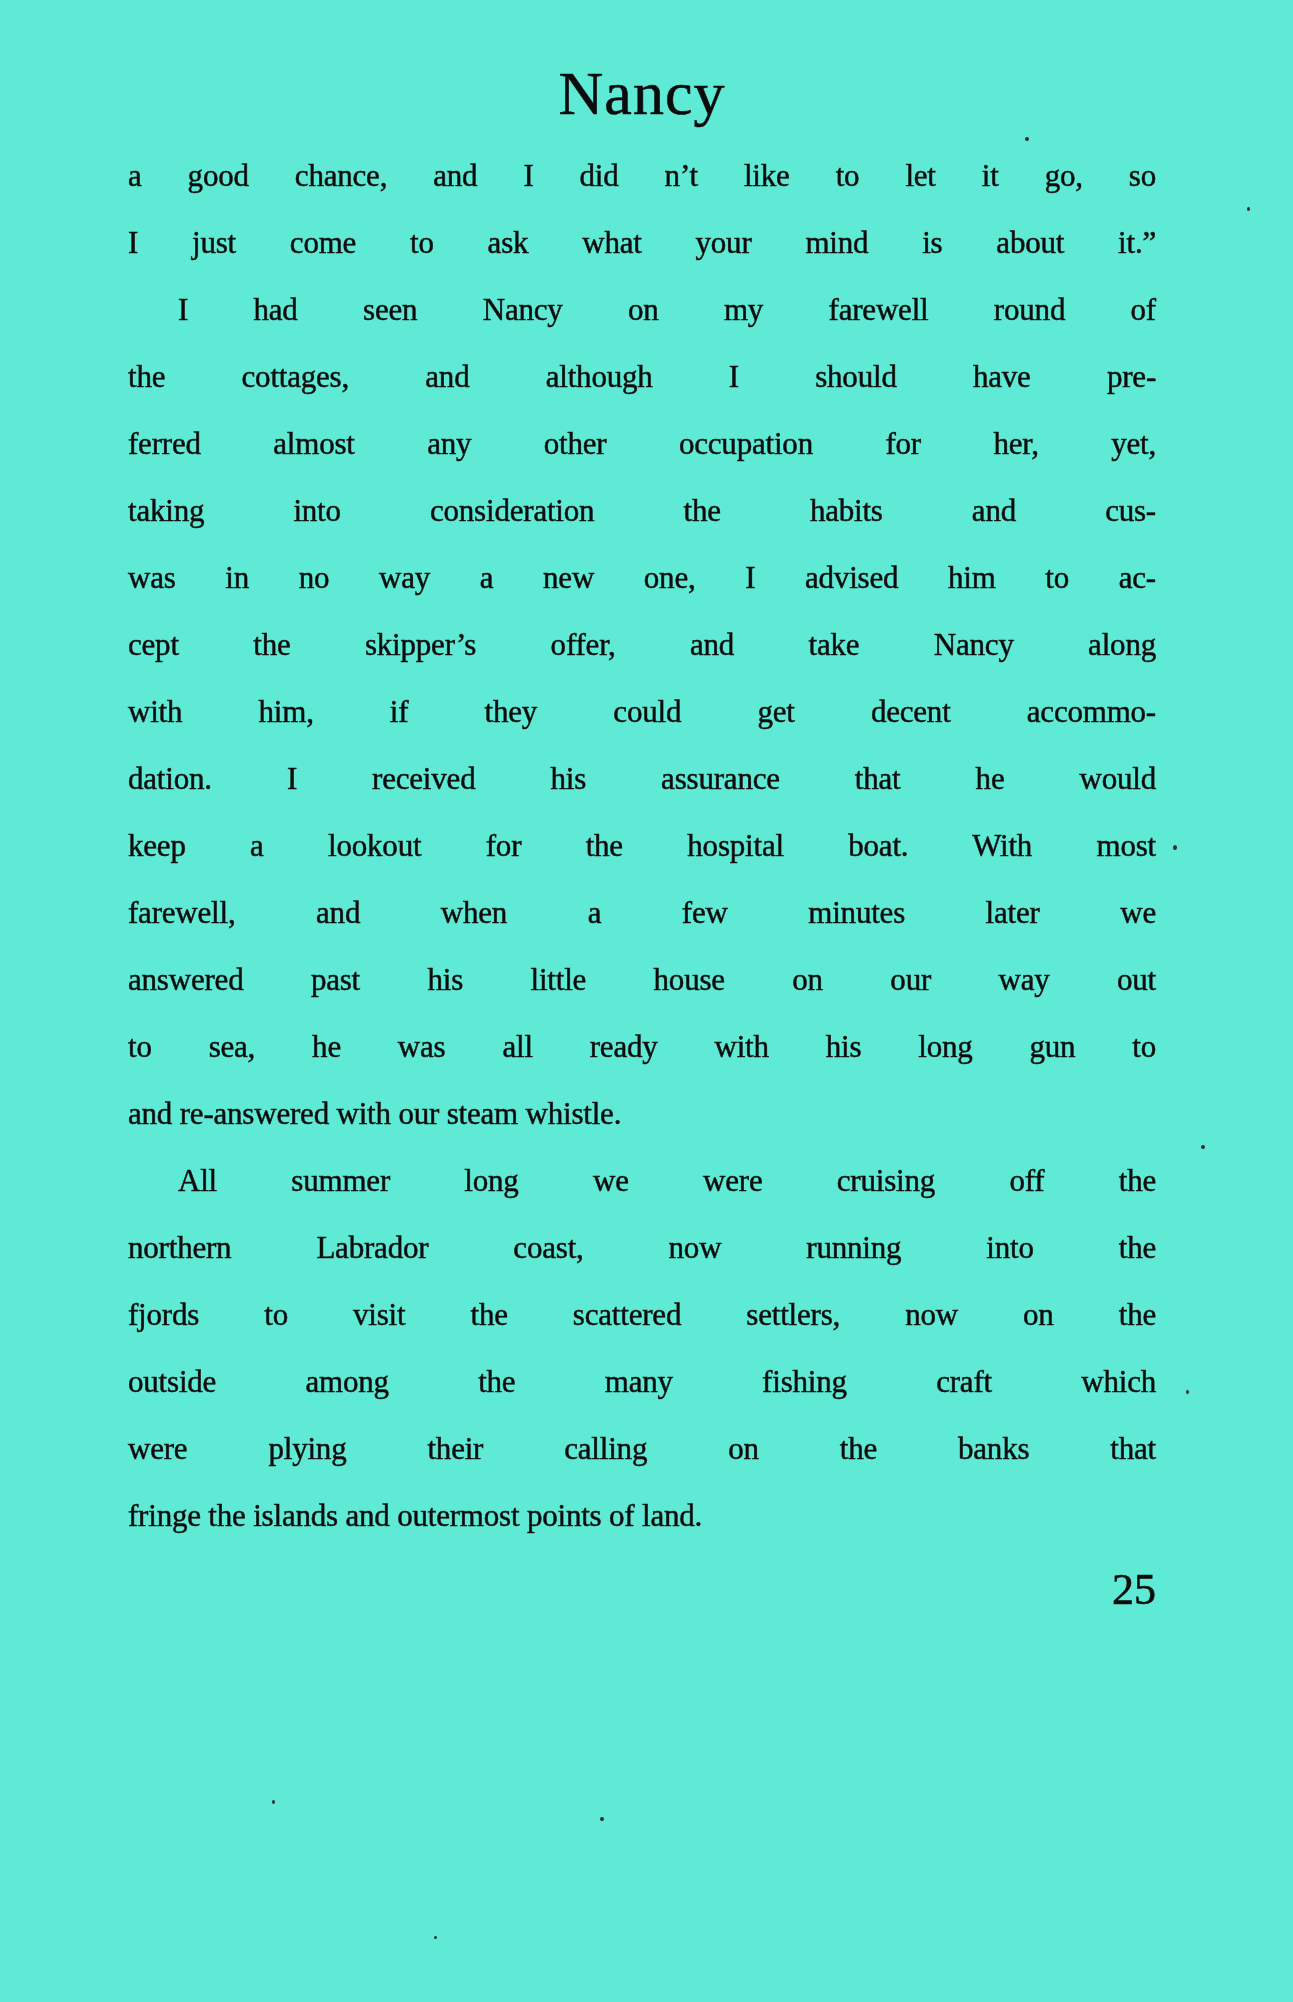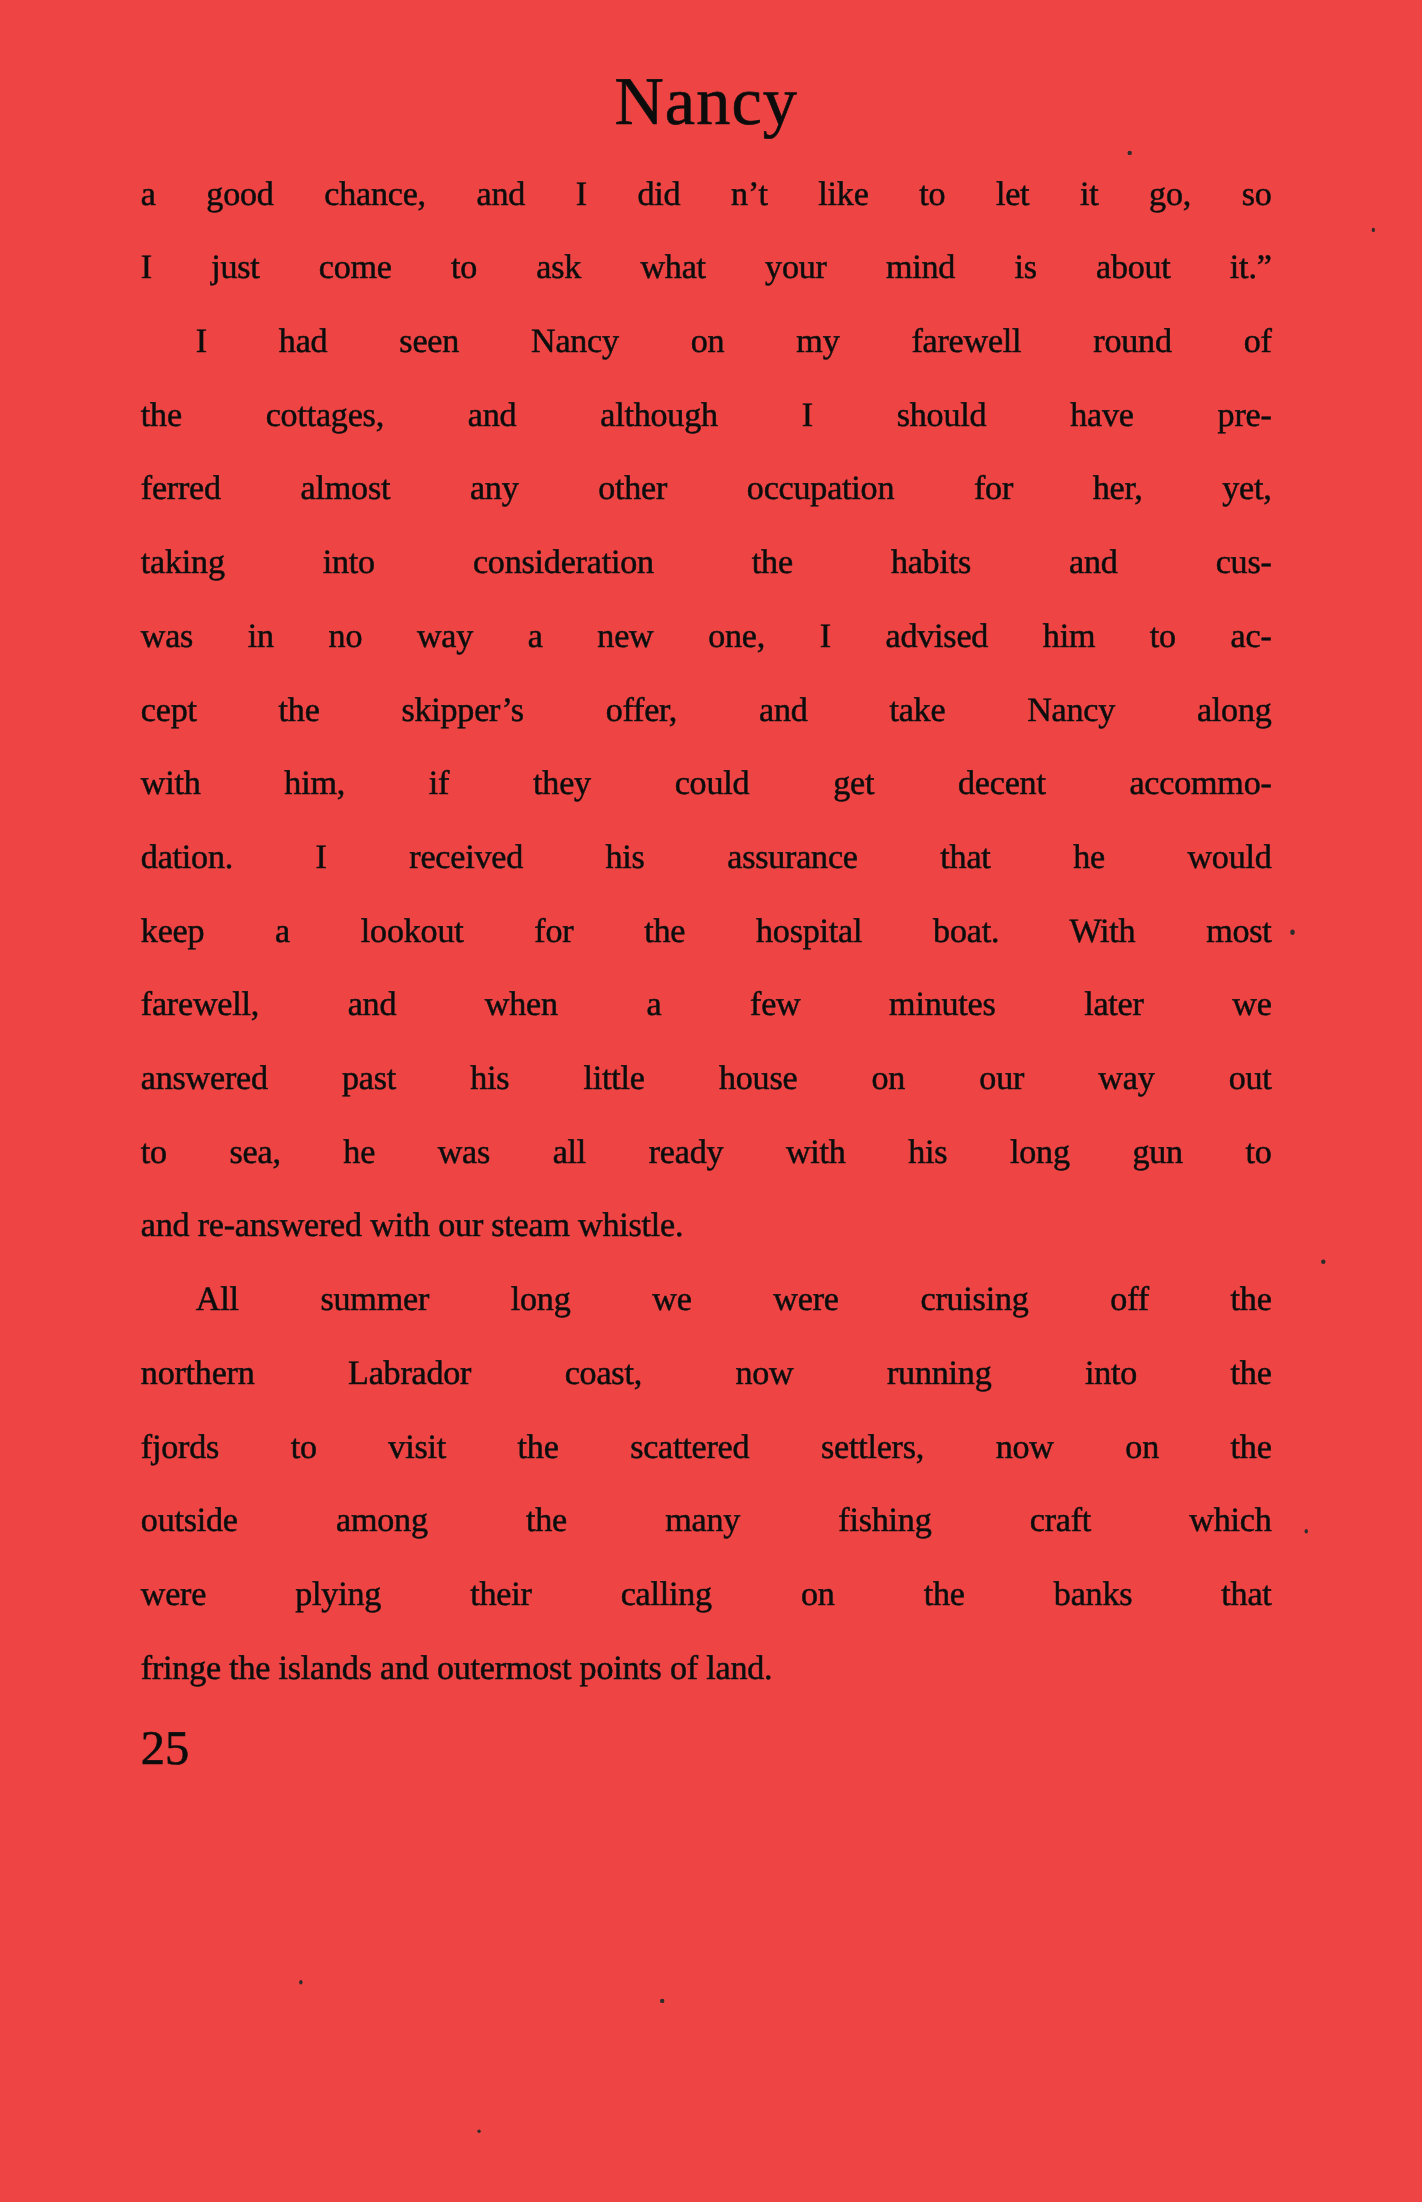--- a/index.html
+++ b/index.html
@@ -4,21 +4,21 @@
 <style>
   html, body {
     margin: 0;
     padding: 0;
     background: #e8e8e8;
   }
   .page {
     position: relative;
     width: 1293px;
     height: 2002px;
-    background: #ef4444;
+    background: #5eead4;
     overflow: hidden;
     font-family: "Liberation Serif", "DejaVu Serif", serif;
     color: #0c0c0c;
   }
   .content {
     position: absolute;
     left: 128px;
     top: 0;
     width: 1028px;
   }
@@ -46,21 +46,21 @@
   .line.indent {
     text-indent: 50px;
   }
   .line.no-stretch {
     text-align-last: left;
   }
   .page-number {
     margin-top: 16px;
     font-size: 44px;
     line-height: 50px;
-    text-align: left;
+    text-align: right;
     -webkit-text-stroke: 0.6px #111;
   }
   .speck {
     position: absolute;
     background: #2c2c2c;
     border-radius: 50%;
   }
 </style>
 </head>
 <body>

